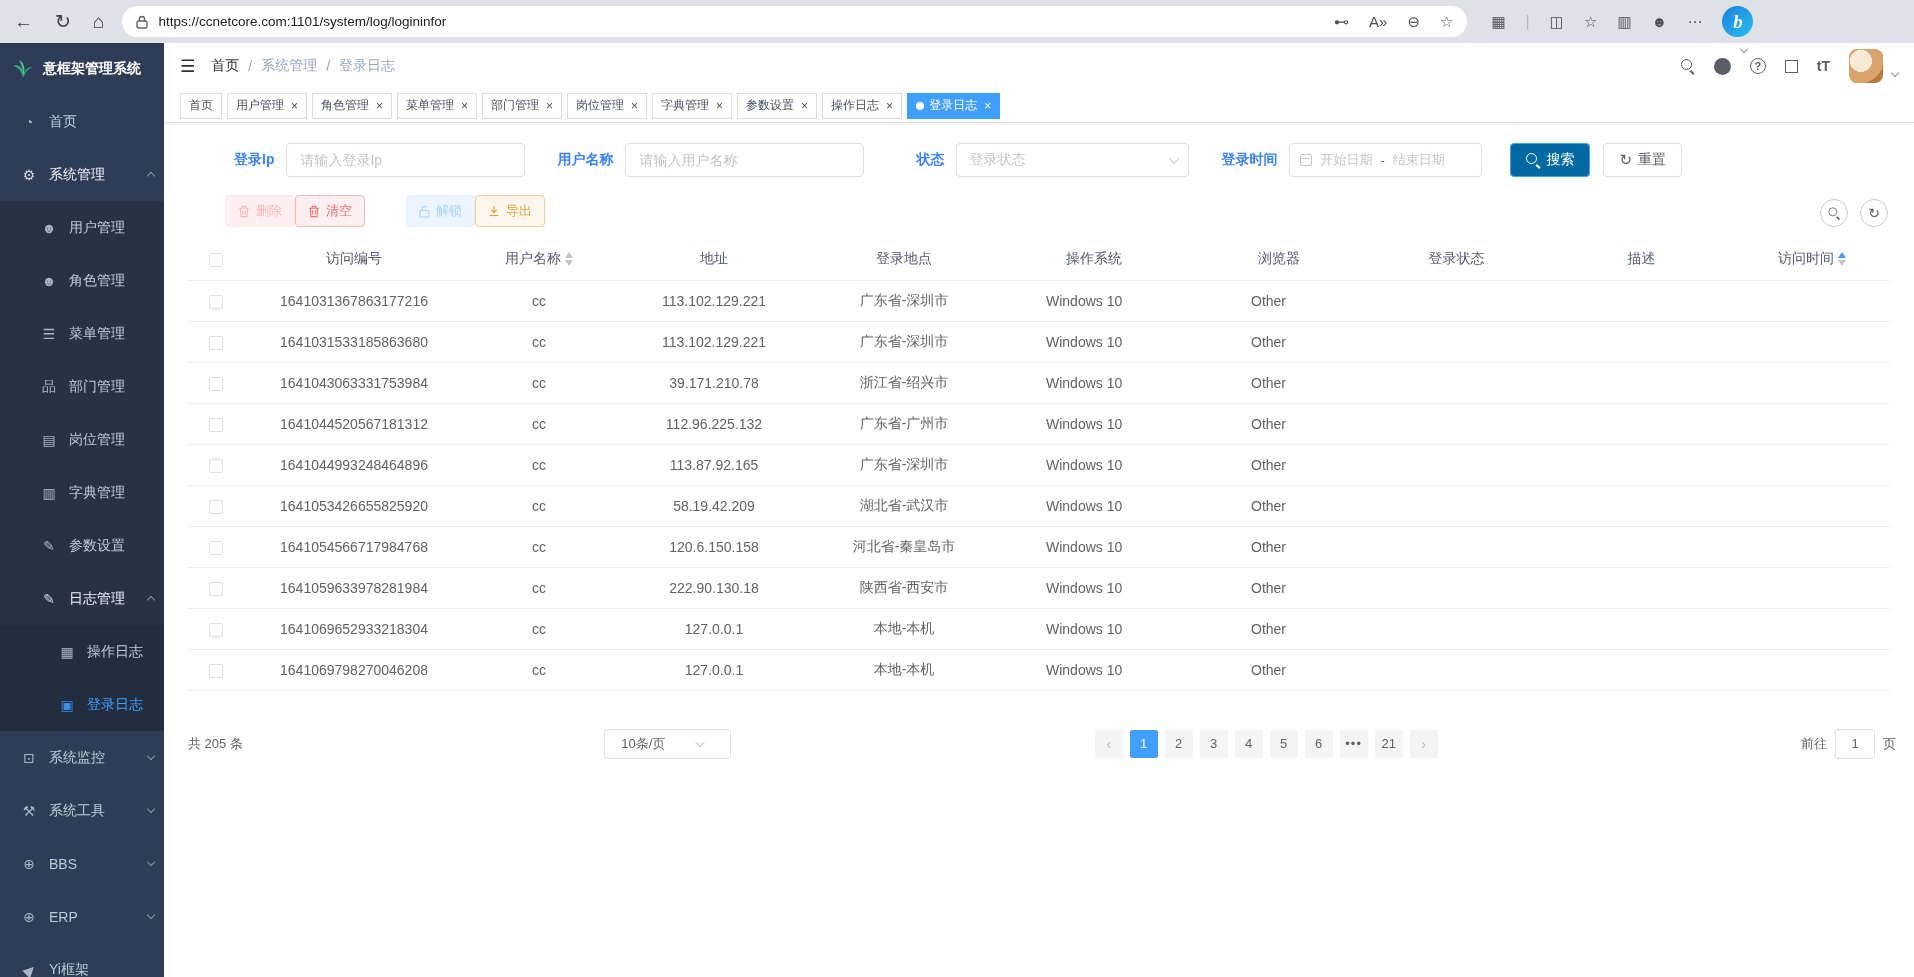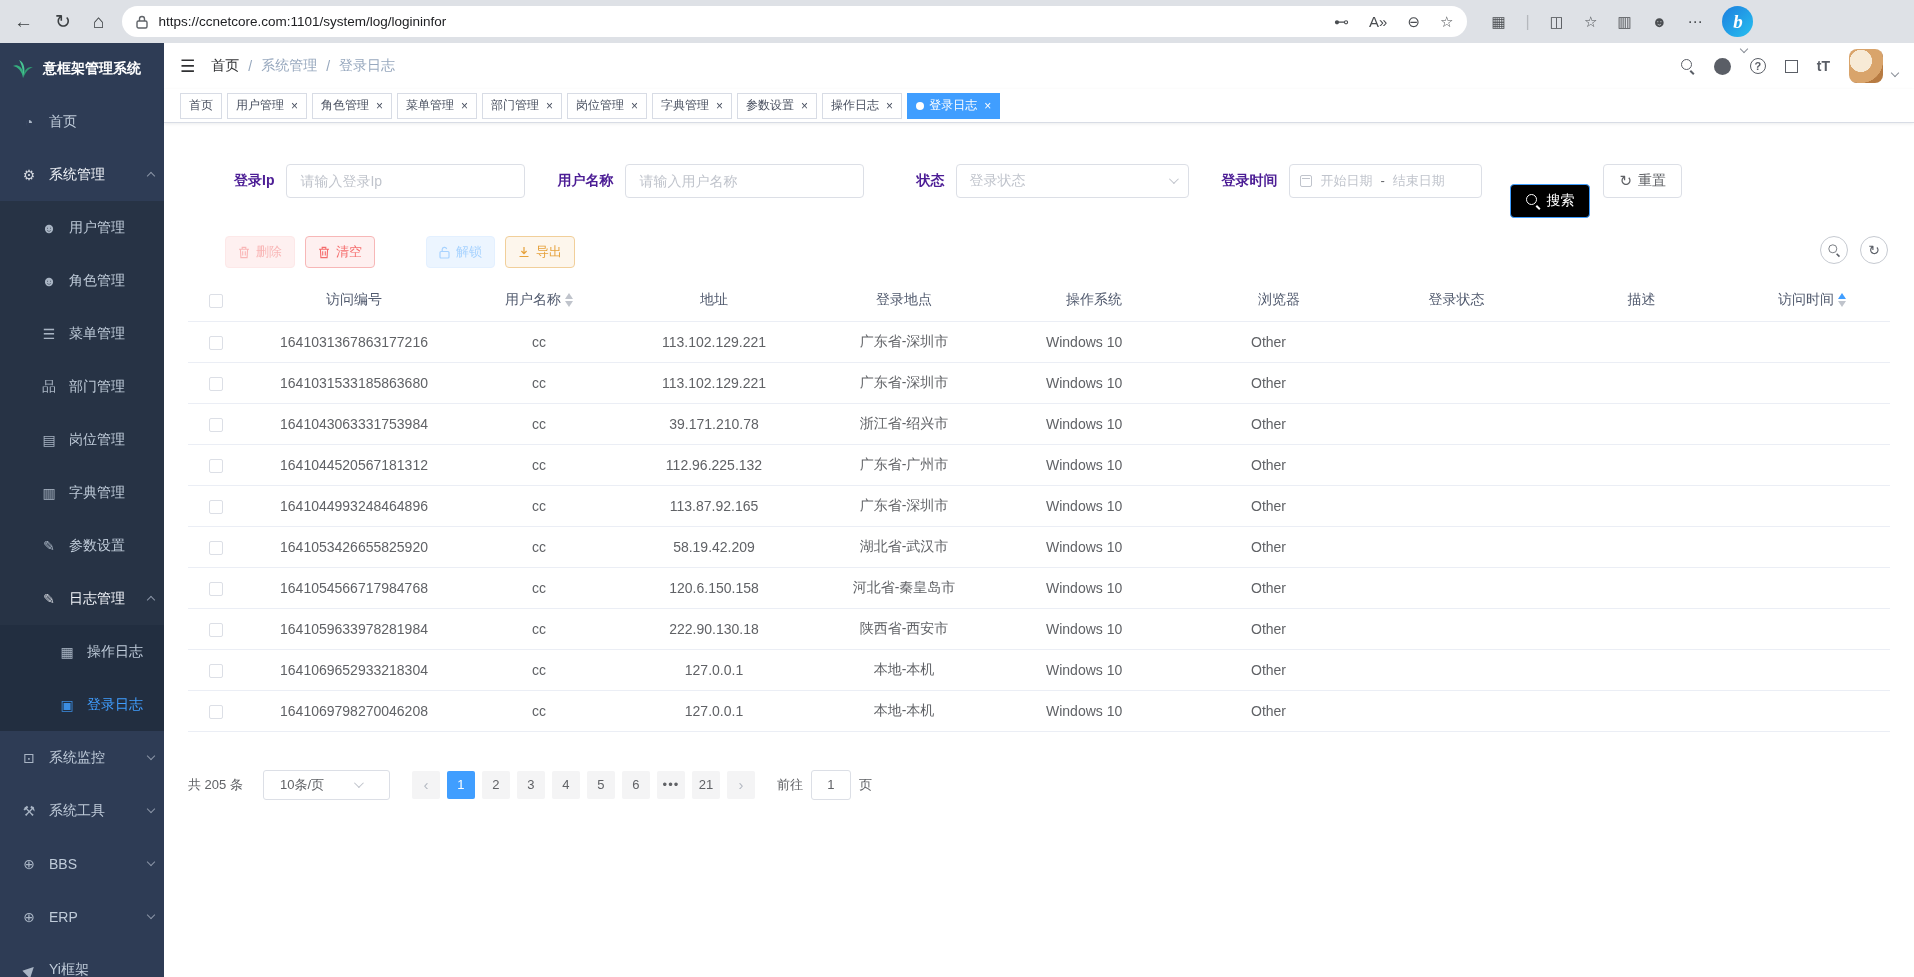--- a/index.html
+++ b/index.html
@@ -66,34 +66,34 @@
   .tabs-bar { height:34px; display:flex; align-items:center; gap:5px; padding:0 16px; border-bottom:1px solid #d8dce5; box-shadow:0 1px 3px rgba(0,21,41,.08); }
   .tab { height:26px; display:flex; align-items:center; gap:5px; border:1px solid #d8dce5; background:#fff; color:#495060; font-size:12px; padding:0 8px; cursor:pointer; white-space:nowrap; }
   .tab .dot { width:8px; height:8px; border-radius:50%; background:#fff; display:inline-block; }
   .tab .tab-x { font-size:12px; margin-left:2px; }
   .tab.active { background:#409eff; border-color:#409eff; color:#fff; }
 
   
   .content { flex:1; padding:18px 24px 0; overflow:hidden; }
 
   .filter-row { display:flex; align-items:center; margin:2px 0 18px 46px; }
-  .f-label { font-size:14px; font-weight:700; color:#4c1d95; margin-right:12px; white-space:nowrap; }
+  .f-label { font-size:14px; font-weight:700; color:#3b82f6; margin-right:12px; white-space:nowrap; }
   .f-input { height:34px; border:1px solid #dcdfe6; border-radius:4px; font-size:14px; color:#606266; padding:0 13px; outline:none; }
   .f-input::placeholder { color:#c0c4cc; }
   .f-gap { width:32px; }
   .f-select { width:233px; height:34px; border:1px solid #dcdfe6; border-radius:4px; display:flex; align-items:center; padding:0 12px; color:#c0c4cc; font-size:14px; cursor:pointer; }
   .sel-chev { margin-left:auto; width:7px; height:7px; border-right:1.3px solid #c0c4cc; border-bottom:1.3px solid #c0c4cc; transform:rotate(45deg) translateY(-2px); }
   .f-date { width:193px; height:34px; border:1px solid #dcdfe6; border-radius:4px; display:flex; align-items:center; gap:8px; padding:0 10px; color:#c0c4cc; font-size:13px; cursor:pointer; }
   .cal { width:12px; height:12px; border:1.3px solid #c0c4cc; border-radius:2px; position:relative; }
   .cal::before { content:""; position:absolute; left:1px; right:1px; top:2.5px; border-top:1.3px solid #c0c4cc; }
   .btn { height:34px; border-radius:4px; font-size:14px; display:inline-flex; align-items:center; gap:6px; padding:0 15px; cursor:pointer; border:1px solid transparent; white-space:nowrap; }
-  .btn-search { background:#000000; color:#fff; border-color:#409eff; margin-left:28px;margin-top:41px; }
+  .btn-search { background:#0369a1; color:#fff; border-color:#409eff; margin-left:28px; }
   .btn-reset { background:#fff; color:#606266; border-color:#dcdfe6; margin-left:13px; }
 
-  .toolbar-row { display:flex; align-items:flex-start; gap:10px; margin:0 0 12px 37px; }
+  .toolbar-row { display:flex; align-items:flex-end; gap:0; margin:0 0 12px 37px; }
   .btn-sm { height:32px; padding:0 12px; font-size:13px; border-radius:4px; display:inline-flex; align-items:center; gap:6px; border:1px solid transparent; cursor:pointer; }
   .btn-del    { background:#fef0f0; color:#f9b6b6; border-color:#fde8e8; cursor:not-allowed; }
   .btn-clear  { background:#fef0f0; color:#f56c6c; border-color:#f7b7b7; }
   .btn-unlock { background:#ecf5ff; color:#a8d3ff; border-color:#e3f0ff; cursor:not-allowed;margin-left:41px; }
   .btn-export { background:#fdf6ec; color:#e6a23c; border-color:#f1cf9a; }
   .toolbar-right { margin-left:auto; display:flex; gap:12px; margin-right:2px; }
   .circle-btn { width:28px; height:28px; border-radius:50%; border:1px solid #c6cad1; color:#5a5e66; display:flex; align-items:center; justify-content:center; cursor:pointer; background:#fff; font-size:14px; }
   .circle-btn .mag { transform:scale(.8); }
 
   
@@ -103,21 +103,21 @@
   th.col-left, td.col-left { text-align:left; }
   .cb { width:14px; height:14px; border:1px solid #dcdfe6; border-radius:2px; display:inline-block; background:#fff; cursor:pointer; vertical-align:middle; }
   .th-flex { display:inline-flex; align-items:center; gap:4px; }
   .sorters { display:inline-flex; flex-direction:column; gap:2px; }
   .car { width:0; height:0; border-left:4.5px solid transparent; border-right:4.5px solid transparent; cursor:pointer; }
   .car.asc { border-bottom:6px solid #c0c4cc; }
   .car.desc { border-top:6px solid #c0c4cc; }
   .car.on { border-bottom-color:#409eff; }
 
   
-  .pager { display:flex; align-items:center; justify-content:flex-start; gap:12px; margin:38px -6px 0 0; font-size:13px; color:#606266; }
+  .pager { display:flex; align-items:center; justify-content:space-between; gap:12px; margin:38px -6px 0 0; font-size:13px; color:#606266; }
   .pg-total { margin-right:8px; }
   .pg-select { width:127px; height:30px; border:1px solid #dcdfe6; border-radius:3px; display:flex; align-items:center; padding:0 28px 0 16px; color:#606266; cursor:pointer; margin-right:10px; }
   .pg-nav { display:flex; align-items:center; gap:7px; }
   .pg-btn { min-width:28px; height:28px; background:#f4f4f5; border-radius:2px; display:flex; align-items:center; justify-content:center; padding:0 4px; cursor:pointer; color:#606266; }
   .pg-btn.prev, .pg-btn.next { color:#b4b9c2; font-size:15px; }
   .pg-btn.dots { letter-spacing:1px; color:#606266; }
   .pg-btn.active { background:#409eff; color:#fff; cursor:default; }
   .pg-jump { display:flex; align-items:center; gap:8px; margin-left:10px; }
   .pg-input { width:40px; height:30px; border:1px solid #dcdfe6; border-radius:3px; text-align:center; font-size:13px; color:#606266; outline:none; }
 

